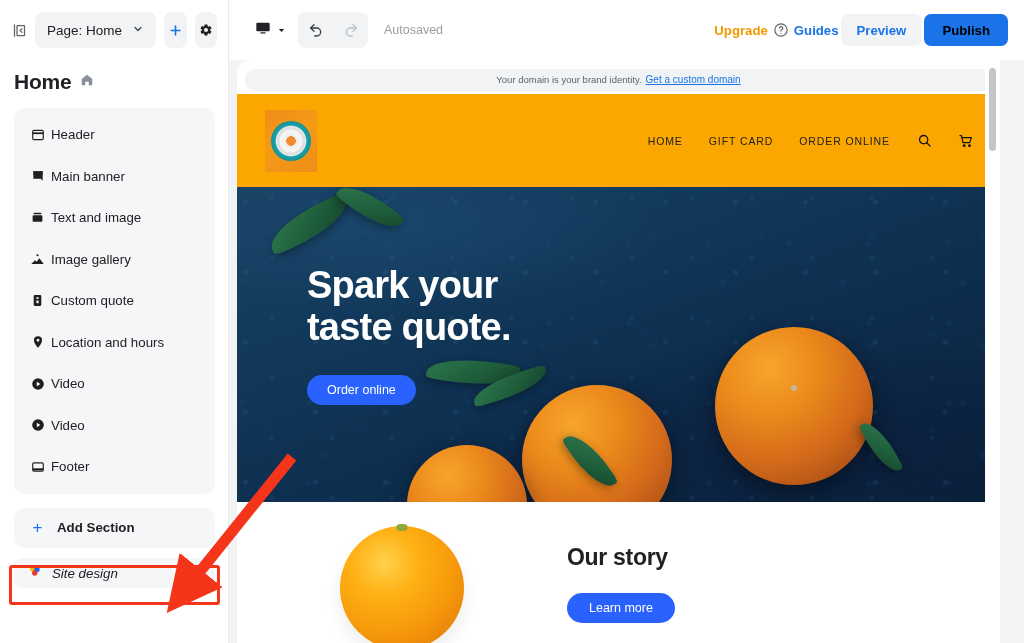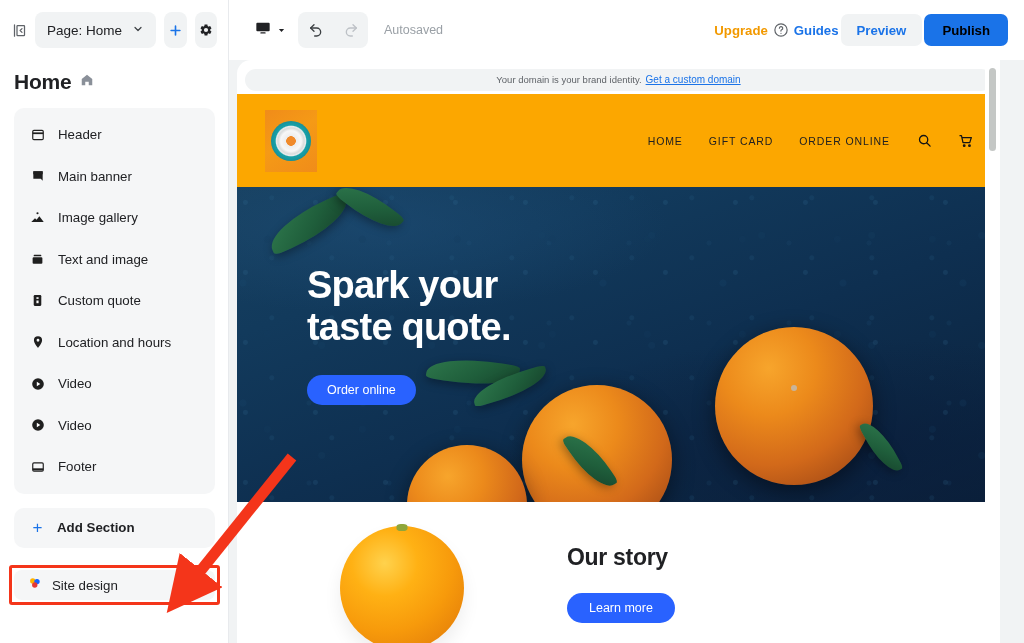--- a/index.html
+++ b/index.html
@@ -32,34 +32,34 @@
   }
   .sq-btn.plus { color:#1a73e8; font-size:22px; font-weight:400; line-height:1; }
 
   .lp-title-row { padding: 10px 14px 14px 14px; display:flex; align-items:center; gap:8px; }
   .lp-title { font-size: 21px; font-weight: 700; color:#202124; letter-spacing:-0.2px; }
 
   .section-card {
     margin: 0 14px; background:#f5f6f7; border-radius: 10px; padding: 6px 0;
   }
   .section-item {
-    height: 41.5px; display:flex; align-items:center; gap: 13px; padding: 0 16px;
+    height: 41.5px; display:flex; align-items:center; gap: 6px; padding: 0 16px;
     cursor:pointer;
   }
   .si-icon { width:15px; height:15px; display:flex; align-items:center; justify-content:center; color:#1f1f1f; flex:0 0 15px;}
   .si-label { font-size: 13.3px; color:#202124; font-weight:400; white-space:nowrap; }
 
   .add-section {
     margin: 14px 14px 0 14px; background:#f5f6f7; border-radius:10px; height: 40px;
     display:flex; align-items:center; gap:12px; padding: 0 16px; cursor:pointer;
   }
   .add-section .plus-ic { color:#1a73e8; font-size:17px; line-height:1; width:15px; text-align:center; }
   .add-section .as-label { font-size:13.3px; color:#202124; font-weight:600; }
 
-  .site-design-wrap { position:absolute; left: 14px; bottom: 8px; width: 201px; }
+  .site-design-wrap { position:absolute; left: 14px; bottom: 20px; width: 201px; font-style: italic; }
   .site-design {
     background:#f5f6f7; border-radius:8px; height:30px; display:flex; align-items:center;
     gap:10px; padding: 0 14px; cursor:pointer;
   }
   .sd-label { font-size:13.3px; color:#202124; font-weight:400; }
 
   .highlight-box {
     position:absolute; left: 9px; bottom: 3px; width: 211px; height: 40px;
     border: 3px solid #f4351a; border-radius: 3px; pointer-events:none; z-index: 40;
   }
@@ -256,36 +256,36 @@
           <svg width="14" height="14" viewBox="0 0 24 24" fill="#1f1f1f">
               <path d="M4 4h16v16l-3.2-3.2H4z"></path>
               <rect x="4" y="4" width="16" height="5" fill="#1f1f1f"></rect>
             </svg>
         </span>
         <span class="si-label">Main banner</span>
       </div>
 
       <div class="section-item">
         <span class="si-icon">
+          <svg width="13" height="13" viewBox="0 0 24 24" fill="#1f1f1f">
+              <rect x="5" y="3" width="14" height="3" rx="1"></rect>
+              <rect x="3" y="8" width="18" height="12" rx="2"></rect>
+            </svg>
+        </span>
+        <span class="si-label">Text and image</span>
+      </div>
+
+      <div class="section-item">
+        <span class="si-icon">
           <svg width="15" height="15" viewBox="0 0 24 24" fill="#1f1f1f">
               <path d="M2 19h20l-7-9-4.5 5.5L8 13z"></path>
               <circle cx="12" cy="5.2" r="1.7"></circle>
             </svg>
         </span>
         <span class="si-label">Image gallery</span>
-      </div>
-
-      <div class="section-item">
-        <span class="si-icon">
-          <svg width="13" height="13" viewBox="0 0 24 24" fill="#1f1f1f">
-              <rect x="5" y="3" width="14" height="3" rx="1"></rect>
-              <rect x="3" y="8" width="18" height="12" rx="2"></rect>
-            </svg>
-        </span>
-        <span class="si-label">Text and image</span>
       </div>
 
       <div class="section-item">
         <span class="si-icon">
           <svg width="13" height="13" viewBox="0 0 24 24" fill="#1f1f1f">
               <rect x="5" y="2" width="14" height="20" rx="2"></rect>
               <rect x="10" y="6" width="4" height="3" fill="#fff"></rect>
               <rect x="10" y="12" width="4" height="5" fill="#fff"></rect>
             </svg>
         </span>

